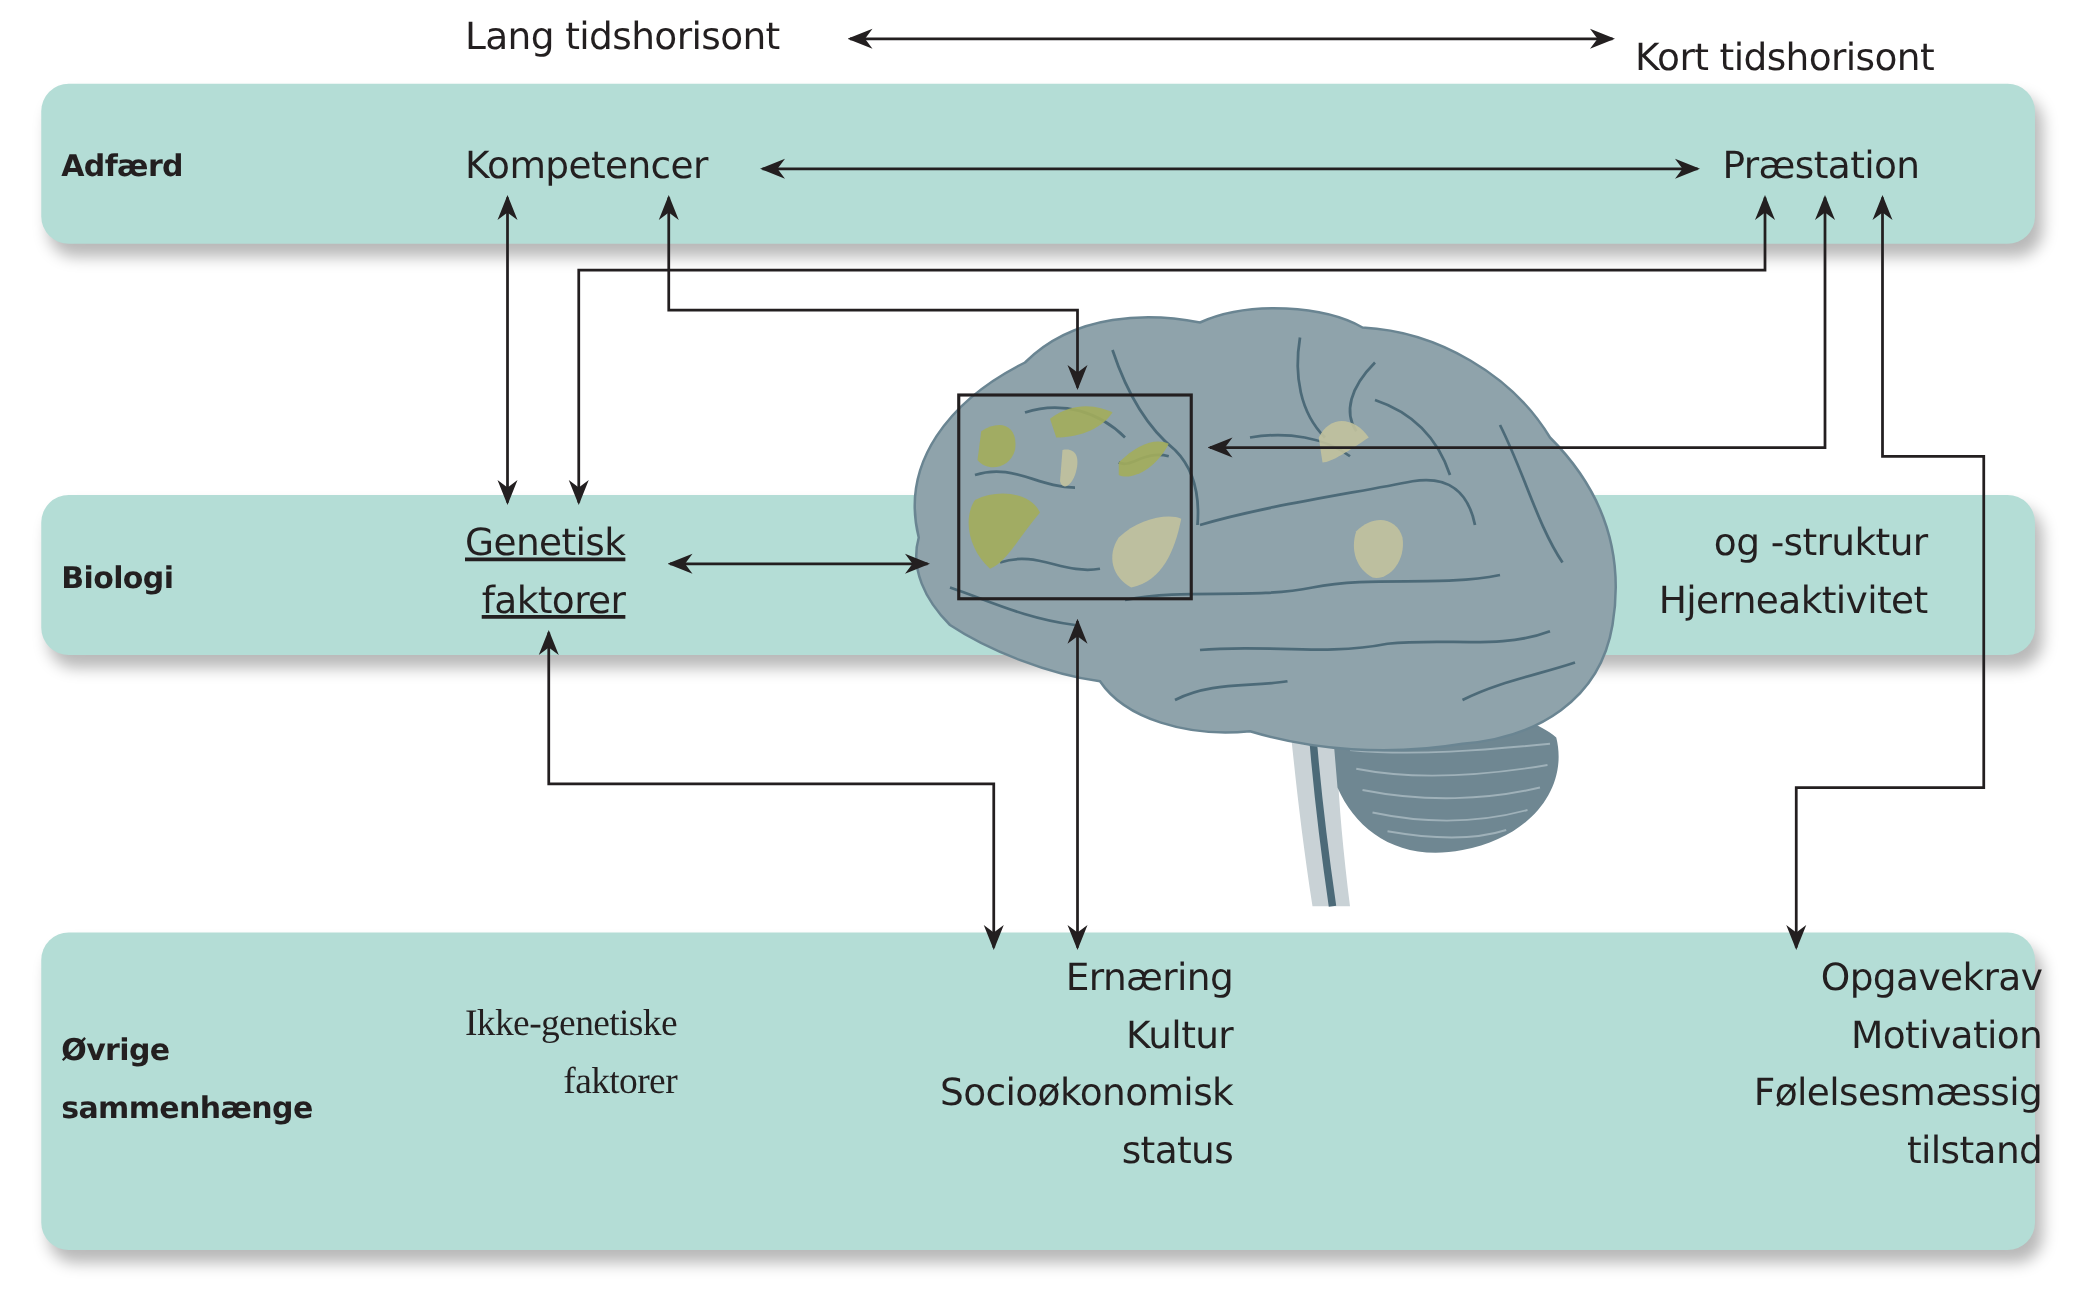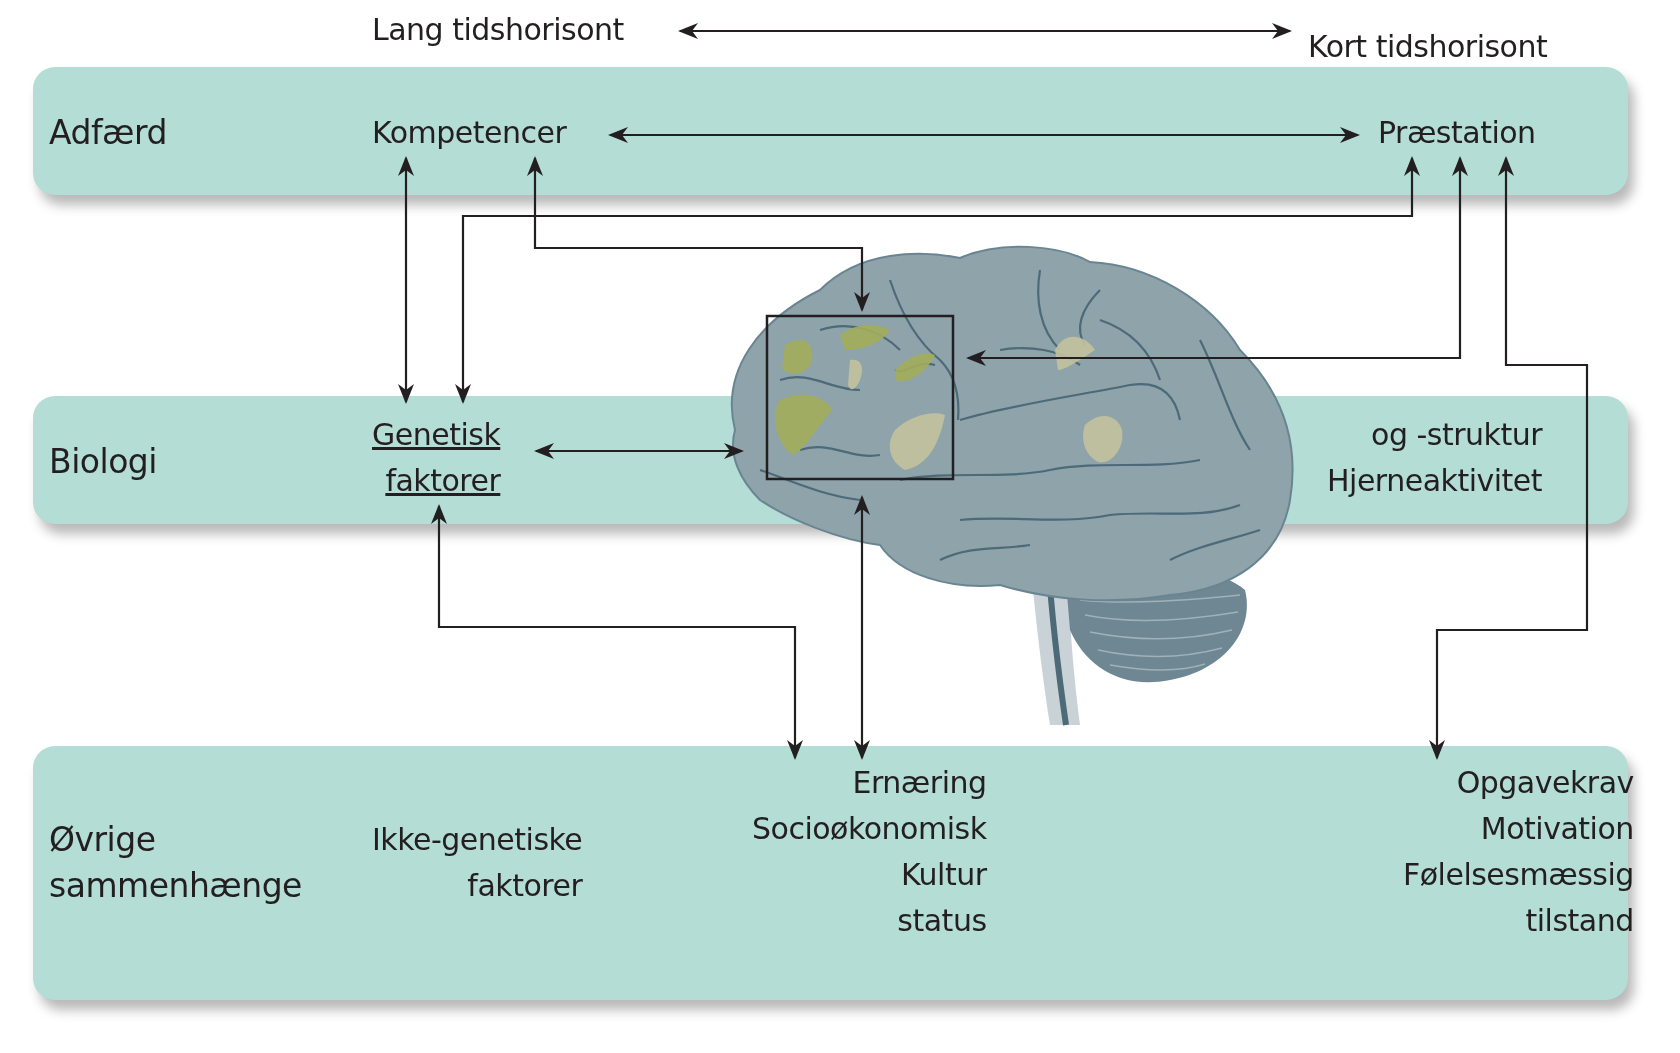--- a/index.html
+++ b/index.html
@@ -3,21 +3,21 @@
 <meta charset="utf-8">
 <style>
   html, body { margin: 0; padding: 0; background: #ffffff; }
   body { width: 1680px; height: 1053px; position: relative; overflow: hidden;
          font-family: "DejaVu Sans", "Liberation Sans", sans-serif; color: #231f20; }
   .band { position: absolute; left: 33px; width: 1595px; background: #b4ddd6;
           border-radius: 22px; box-shadow: 6px 10px 12px rgba(0,0,0,0.28); }
   #band-adfaerd { top: 67px; height: 128px; }
   #band-biologi { top: 396px; height: 128px; }
   #band-ovrige { top: 746px; height: 254px; }
-  .row-label { position: absolute; font-weight: normal; font-size: 33px; line-height: 46px; letter-spacing: -0.5px; }
+  .row-label { position: absolute; font-weight: bold; font-size: 24px; line-height: 46px; letter-spacing: -0.5px; }
   .txt { position: absolute; font-size: 30px; line-height: 46px; letter-spacing: -0.5px; white-space: nowrap; text-align: right; }
   .stack div { height: 46px; }
   svg#diagram { position: absolute; left: 0; top: 0; }
 </style>
 </head>
 <body>
 
 <div class="band" id="band-adfaerd"></div>
 <div class="band" id="band-biologi"></div>
 <div class="band" id="band-ovrige"></div>
@@ -109,28 +109,28 @@
 </div>
 <div class="txt stack" style="left:1327px; top:412px;">
   <div>og -struktur</div>
   <div>Hjerneaktivitet</div>
 </div>
 
 <div class="row-label stack" style="left:49px; top:817px;">
   <div>Øvrige</div>
   <div>sammenhænge</div>
 </div>
-<div class="txt stack" style="left:372px; top:817px;">
+<div class="txt stack" style="left:372px; top:796px;font-family:Liberation Serif, serif;">
   <div>Ikke-genetiske</div>
   <div>faktorer</div>
 </div>
 <div class="txt stack" style="left:752px; top:760px;">
   <div>Ernæring</div>
+  <div>Kultur</div>
   <div>Socioøkonomisk</div>
-  <div>Kultur</div>
   <div>status</div>
 </div>
 <div class="txt stack" style="left:1403px; top:760px;">
   <div>Opgavekrav</div>
   <div>Motivation</div>
   <div>Følelsesmæssig</div>
   <div>tilstand</div>
 </div>
 
 </body></html>

